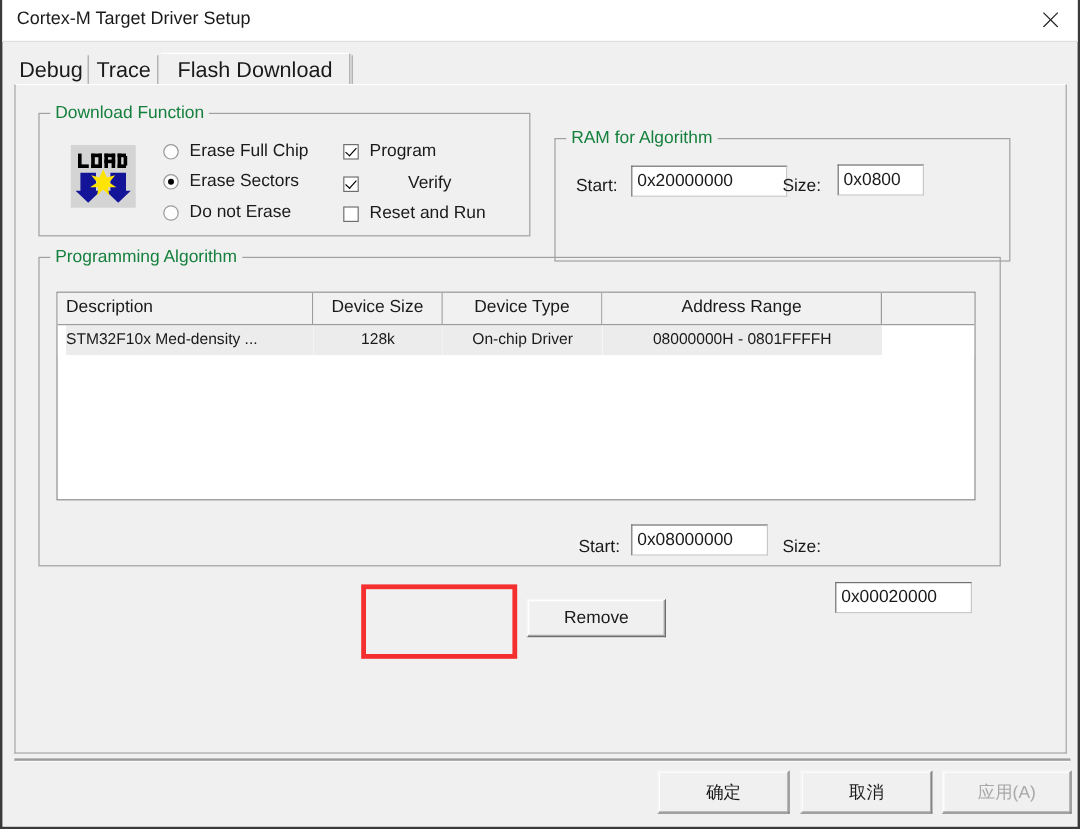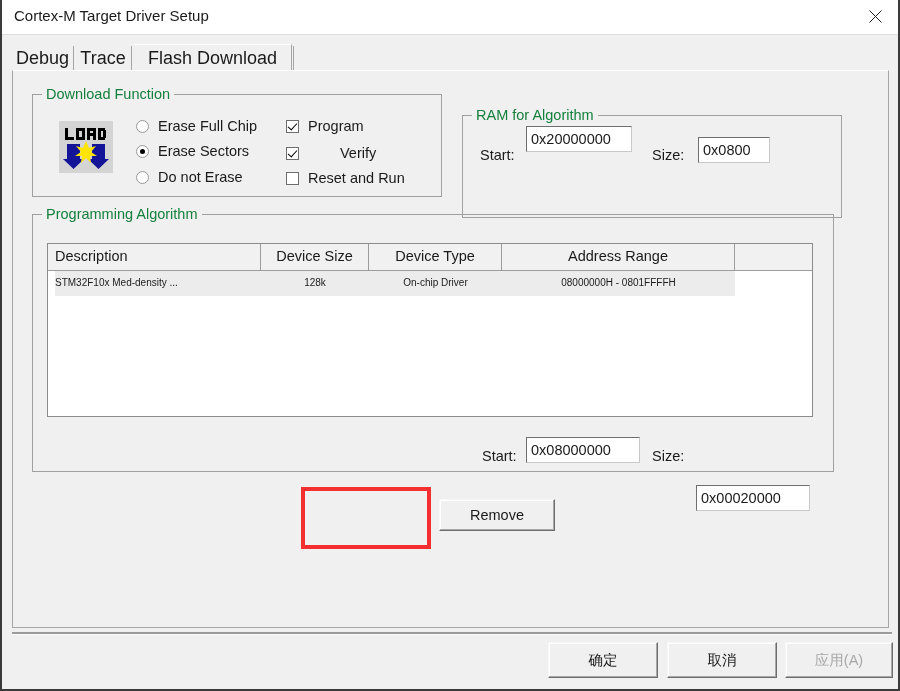--- a/index.html
+++ b/index.html
@@ -212,21 +212,21 @@
     font-family: "Liberation Sans", sans-serif;
     font-size: 14.5px;
     color: #1a1a1a;
     padding: 0 0 0 4px;
     line-height: 24px;
     height: 26px;
     outline: none;
   }
 
   #lbl-ram-start  { left: 478px; top: 147px; }
-  #fld-ram-start  { left: 524px; top: 126px; width: 106px; }
+  #fld-ram-start  { left: 524px; top: 138px; width: 130px; }
   #lbl-ram-size   { left: 650px; top: 147px; }
   #fld-ram-size   { left: 696px; top: 137px; width: 72px; }
 
   #lbl-prog-start { left: 480px; top: 448px; }
   #fld-prog-start { left: 524px; top: 437px; width: 114px; }
   #lbl-prog-size  { left: 650px; top: 448px; }
   #fld-prog-size  { left: 694px; top: 437px; width: 114px; margin-top: 48px; }
 
   
   #table-wrap {
@@ -266,21 +266,21 @@
   .trow {
     display: flex;
     height: 25px;
     background: #ffffff;
   }
   .trow.selected .td-inner { background: #ececec; }
   .td {
     box-sizing: border-box;
     height: 25px;
     line-height: 24px;
-    font-size: 10px;
+    font-size: 13px;
     color: #1a1a1a;
     white-space: nowrap;
     overflow: hidden;
     cursor: default;
   }
   .td.c0 { width: 213px; padding-left: 7px; text-align: left; }
   .td.c1 { width: 108px; text-align: center; }
   .td.c2 { width: 133px; text-align: center; }
   .td.c3 { width: 233px; text-align: center; }
   .td.c4 { width: 76px; }

